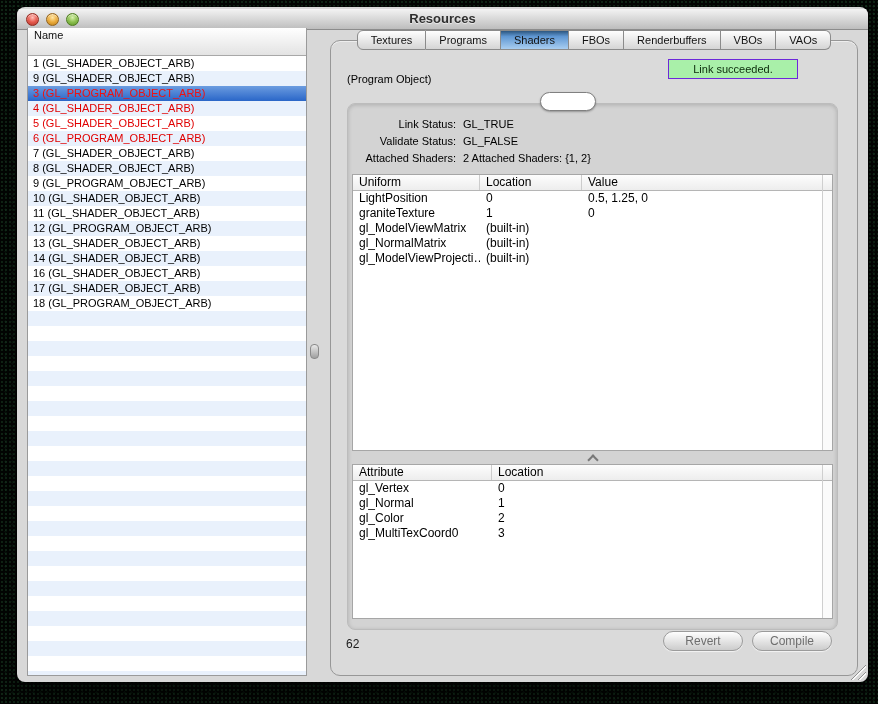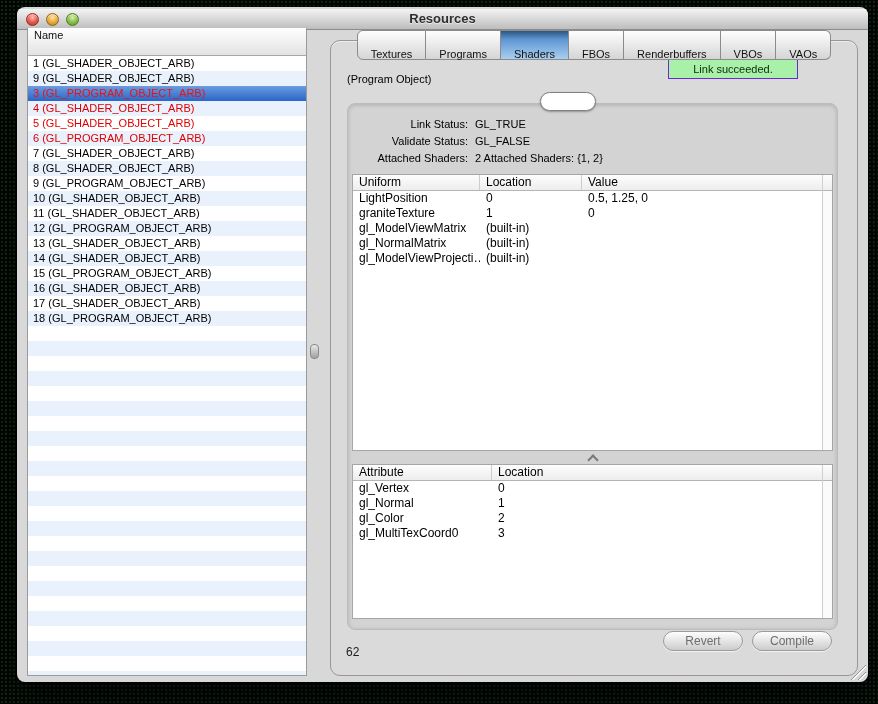--- a/index.html
+++ b/index.html
@@ -51,21 +51,21 @@
   .row.selected.red { color:#ef1111; }
   
   .pane-splitter {
     position:absolute; left:293px; top:337px; width:9px; height:15px;
     border:1px solid #8a8a8a; border-radius:4px;
     background:linear-gradient(#e9e9e9,#9f9f9f);
   }
   
   .tabbar { position:absolute; left:313px; top:23px; width:528px; display:flex; justify-content:center; z-index:4; }
   .tab {
-    height:20px; line-height:19px; font-size:11px; padding:14px 13px; color:#111;
+    height:20px; line-height:19px; font-size:11px; padding:0 13px; color:#111;
     background:linear-gradient(#fefefe,#d5d5d5); border:1px solid #8b8b8b; border-left:none;
     cursor:default; white-space:nowrap;
   }
   .tab:first-child { border-left:1px solid #8b8b8b; border-radius:6px 0 0 6px; }
   .tab:last-child  { border-radius:0 6px 6px 0; }
   .tab.selected { background:linear-gradient(180deg,#2c567f 0%,#5e96d2 30%,#a9cef1 100%); }
   
   .tabbox {
     position:absolute; left:313px; top:33px; width:528px; height:636px;
     border:1px solid #979797; border-radius:10px; background:#dadada;
@@ -87,21 +87,21 @@
     background:linear-gradient(#fbfbfb,#dcdcdc);margin-top:32px; }
   .viewtab.selected { background:linear-gradient(#cde2f7,#7fb0e4); }
   .viewtab + .viewtab { border-left:1px solid #8d8d8d; }
   
   .innerbox {
     position:absolute; left:330px; top:96px; width:491px; height:527px;
     background:#d3d3d3; border:1px solid #bcbcbc; border-radius:8px;
     box-shadow:inset 0 1px 4px rgba(0,0,0,.18);
   }
   .status { position:absolute; top:12px; left:0; right:0; }
-  .status-row { display:flex; font-size:11px; height:17px; line-height:17px;padding-left:12px; }
+  .status-row { display:flex; font-size:11px; height:17px; line-height:17px; }
   .status-label { width:108px; text-align:right; color:#000; }
   .status-value { margin-left:7px; color:#000; }
   
   .table { position:absolute; left:4px; width:481px; background:#fff; border:1px solid #a6a6a6; font-size:12px; overflow:hidden; }
   .uniform-table   { top:70px;  height:277px; }
   .attribute-table { top:360px; height:155px; }
   .thead { display:flex; height:16px; line-height:15px; background:linear-gradient(#fdfdfd,#ededed); border-bottom:1px solid #b5b5b5; }
   .th { padding-left:6px; border-right:1px solid #cccccc; color:#000; white-space:nowrap; }
   .tr { display:flex; height:15px; line-height:15px; }
   .td { padding-left:6px; color:#000; white-space:nowrap; overflow:hidden; }
@@ -109,21 +109,21 @@
   .a-c0 { width:139px; } .a-c1 { flex:1; }
   .scroll-col { position:absolute; top:0; bottom:0; right:0; width:10px; border-left:1px solid #cfcfcf; background:#fbfbfb; }
   .scroll-col .cap { height:16px; border-bottom:1px solid #b5b5b5; background:linear-gradient(#fdfdfd,#ededed); }
   
   .table-splitter { position:absolute; left:50%; top:351px; width:9px; height:6px; margin-left:-5px; }
   .table-splitter:before {
     content:""; position:absolute; left:1px; top:1px; width:6px; height:6px;
     border-top:2px solid #787878; border-left:2px solid #787878; transform:rotate(45deg);
   }
   
-  .footer-count { position:absolute; left:329px; top:630px; font-size:12px; color:#1c1c1c;margin-top:8px; }
+  .footer-count { position:absolute; left:329px; top:630px; font-size:12px; color:#1c1c1c; }
   .btn {
     position:absolute; top:624px; width:80px; height:20px; border-radius:10px;
     border:1px solid #9b9b9b; background:linear-gradient(#fefefe,#cccccc);
     font-size:12px; color:#6e6e6e; text-align:center; line-height:18px;
     box-shadow:0 1px 1px rgba(255,255,255,.7);
   }
   .btn.revert  { left:646px; }
   .btn.compile { left:735px; }
   
   .grip {
@@ -156,21 +156,20 @@
         <div class="row red">5 (GL_SHADER_OBJECT_ARB)</div>
         <div class="row red">6 (GL_PROGRAM_OBJECT_ARB)</div>
         <div class="row">7 (GL_SHADER_OBJECT_ARB)</div>
         <div class="row">8 (GL_SHADER_OBJECT_ARB)</div>
         <div class="row">9 (GL_PROGRAM_OBJECT_ARB)</div>
         <div class="row">10 (GL_SHADER_OBJECT_ARB)</div>
         <div class="row">11 (GL_SHADER_OBJECT_ARB)</div>
         <div class="row">12 (GL_PROGRAM_OBJECT_ARB)</div>
         <div class="row">13 (GL_SHADER_OBJECT_ARB)</div>
         <div class="row">14 (GL_SHADER_OBJECT_ARB)</div>
-        <div class="row">15 (GL_PROGRAM_OBJECT_ARB)</div>
         <div class="row">16 (GL_SHADER_OBJECT_ARB)</div>
         <div class="row">17 (GL_SHADER_OBJECT_ARB)</div>
         <div class="row">18 (GL_PROGRAM_OBJECT_ARB)</div>
         <div class="row"></div>
         <div class="row"></div>
         <div class="row"></div>
         <div class="row"></div>
         <div class="row"></div>
         <div class="row"></div>
         <div class="row"></div>

